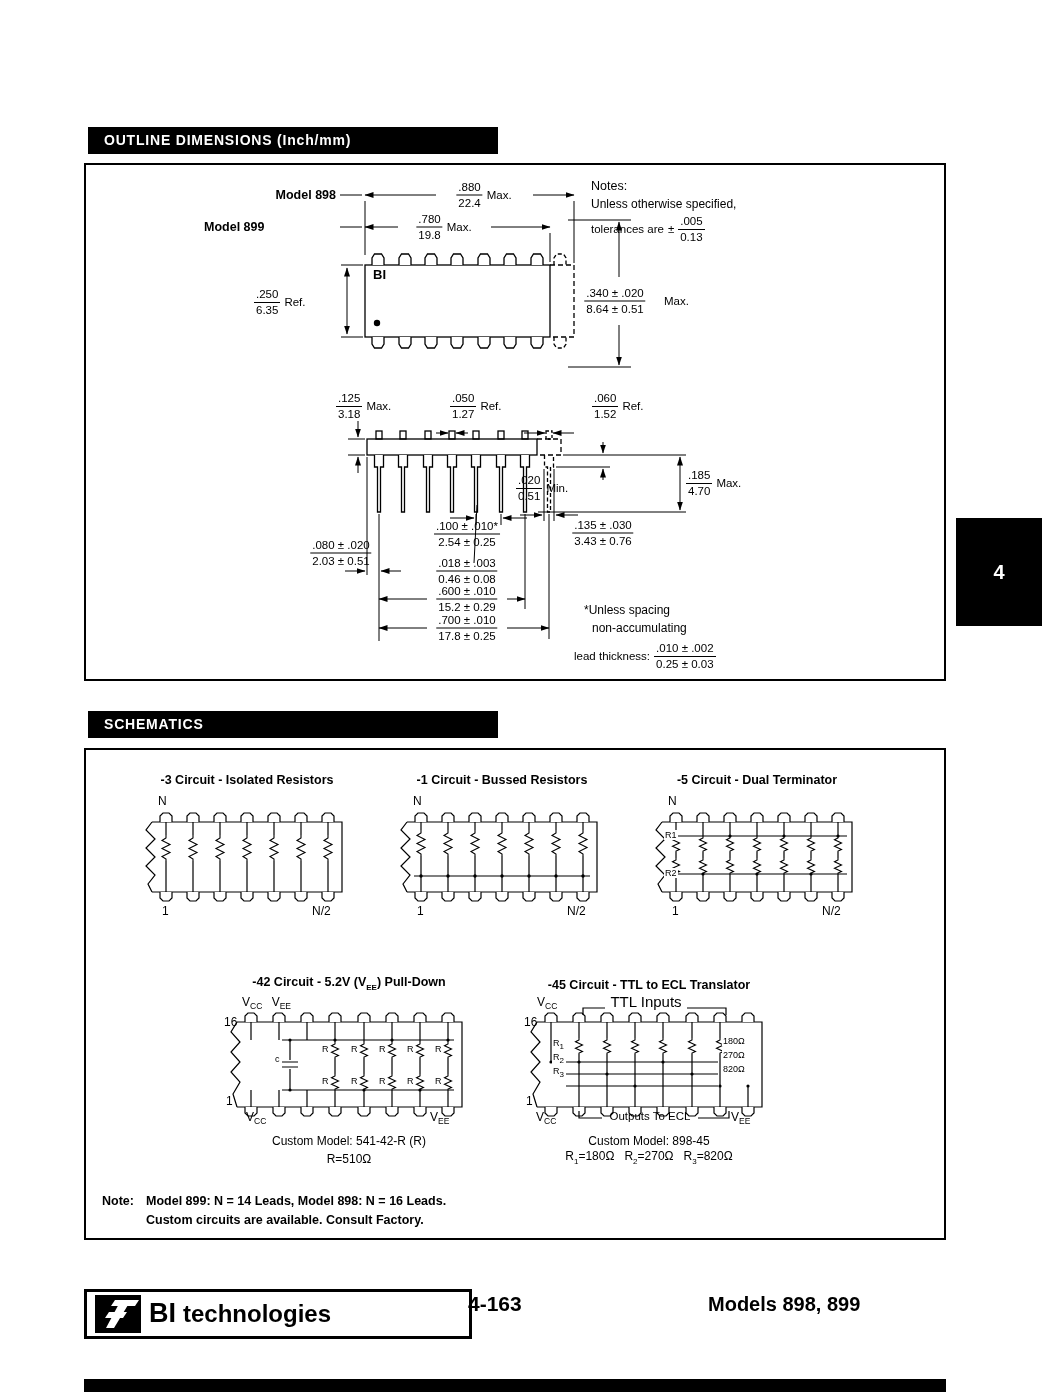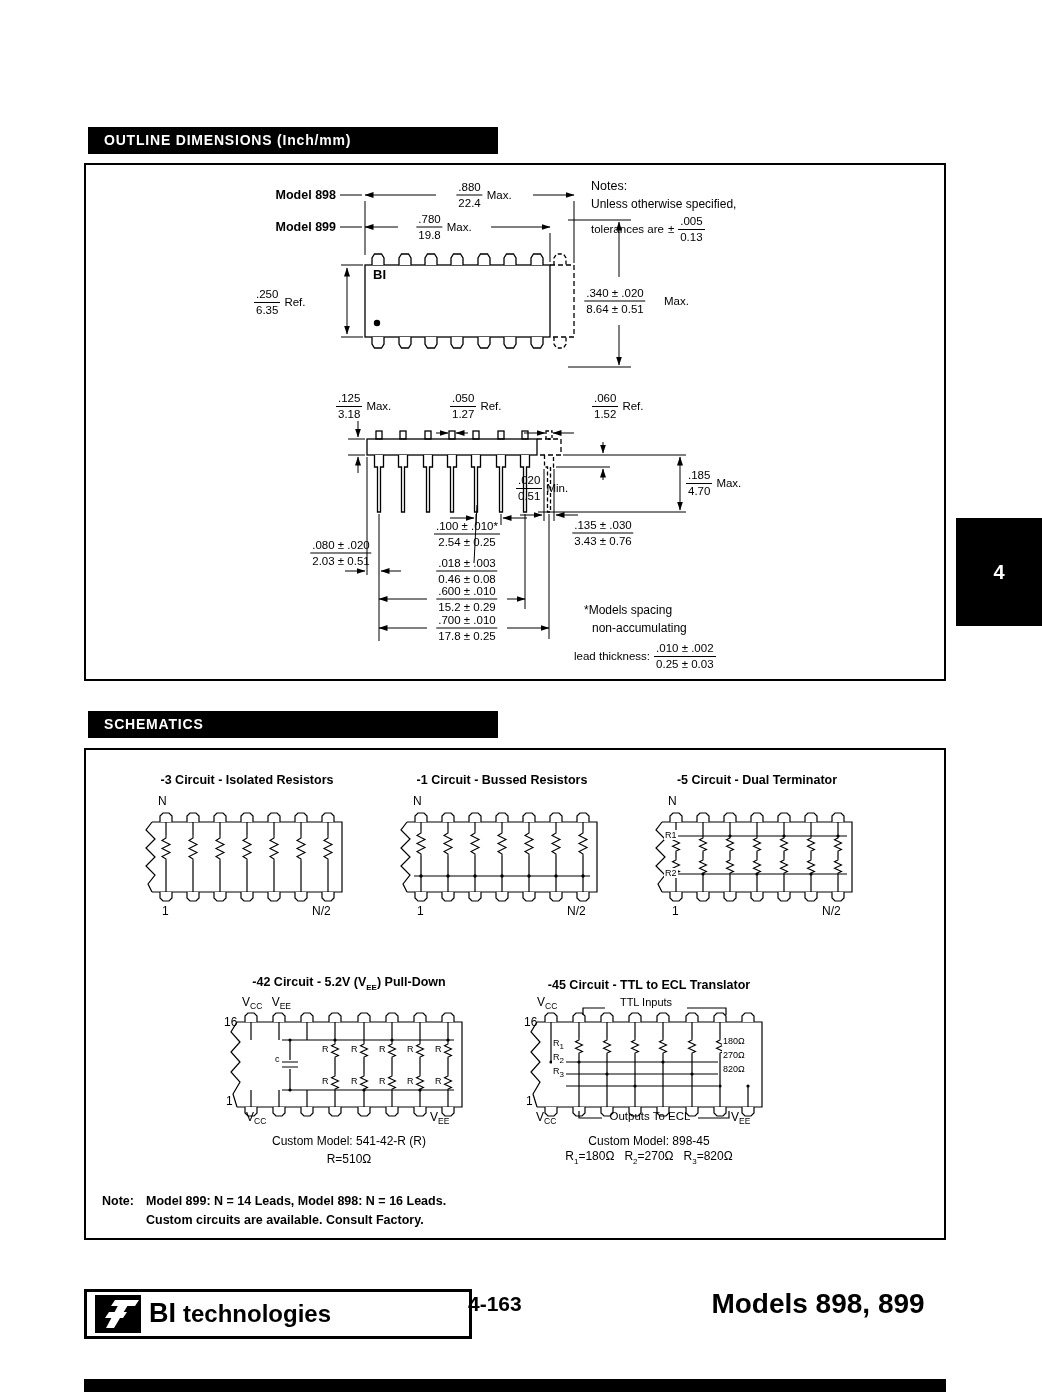--- a/index.html
+++ b/index.html
@@ -142,21 +142,21 @@
       <path d="M259 406H279" marker-end="url(#ar)"></path>
         <path d="M315 406H295" marker-end="url(#ar)"></path>
       <path d="M458 304V356"></path>
         <path d="M468 304V356"></path>
       <path d="M434 350H456" marker-end="url(#ar)"></path>
         <path d="M492 350H470" marker-end="url(#ar)"></path>
     </g>
   </svg>
 
   <div class="lbl b" style="left:118px;top:23px;width:132px;text-align:right;font-size:12.5px">Model 898</div>
-  <div class="lbl b" style="left:118px;top:55px;width:132px;text-align:right;font-size:12.5px">Model 899</div>
+  <div class="lbl b" style="left:118px;top:55px;width:132px;text-align:left;font-size:12.5px">Model 899</div>
 
   <div class="dim ctr" style="left:398px;top:30px">
     <span class="frac">
         <span class="ftop">.880</span>
         <span class="fbot">22.4</span>
       </span>
     <span>Max.</span>
   </div>
   <div class="dim ctr" style="left:358px;top:62px">
     <span class="frac">
@@ -260,21 +260,21 @@
         <span class="fbot">2.03 ± 0.51</span>
       </span>
   </div>
   <div class="dim ctr" style="left:517px;top:368px">
     <span class="frac">
         <span class="ftop">.135 ± .030</span>
         <span class="fbot">3.43 ± 0.76</span>
       </span>
   </div>
 
-  <div class="lbl" style="left:498px;top:438px">*Models spacing</div>
+  <div class="lbl" style="left:498px;top:438px">*Unless spacing</div>
   <div class="lbl" style="left:506px;top:456px">non-accumulating</div>
   <div class="dim" style="left:488px;top:477px">
     <span>lead thickness:</span>
     <span class="frac">
         <span class="ftop">.010 ± .002</span>
         <span class="fbot">0.25 ± 0.03</span>
       </span>
   </div>
 </div>
 
@@ -533,21 +533,21 @@
   <div class="lbl sm" style="left:320px;top:326px">R</div>
   <div class="lbl sm" style="left:348px;top:326px">R</div>
   <div class="lbl sm" style="left:188px;top:304px">c</div>
   <div class="lbl" style="left:160px;top:360px"><span class="vl"><span>V</span><sub>CC</sub></span></div>
   <div class="lbl" style="left:344px;top:360px"><span class="vl"><span>V</span><sub>EE</sub></span></div>
   <div class="lbl ctr" style="left:263px;top:391px">Custom Model: 541-42-R (R)</div>
   <div class="lbl ctr" style="left:263px;top:409px">R=510Ω</div>
 
   <div class="lbl stitle ctr" style="left:563px;top:235px">-45 Circuit - TTL to ECL Translator</div>
   <div class="lbl" style="left:451px;top:245px"><span class="vl"><span>V</span><sub>CC</sub></span></div>
-  <div class="lbl ctr" style="left:560px;top:252px;font-size:11px">TTL Inputs</div>
+  <div class="lbl ctr" style="left:560px;top:252px;font-size:15px">TTL Inputs</div>
   <div class="lbl" style="left:438px;top:265px">16</div>
   <div class="lbl" style="left:440px;top:344px">1</div>
   <div class="lbl sm" style="left:466px;top:288px"><span>R</span><sub>1</sub></div>
   <div class="lbl sm" style="left:466px;top:302px"><span>R</span><sub>2</sub></div>
   <div class="lbl sm" style="left:466px;top:316px"><span>R</span><sub>3</sub></div>
   <div class="lbl sm" style="left:636px;top:286px">180Ω</div>
   <div class="lbl sm" style="left:636px;top:300px">270Ω</div>
   <div class="lbl sm" style="left:636px;top:314px">820Ω</div>
   <div class="lbl" style="left:450px;top:360px"><span class="vl"><span>V</span><sub>CC</sub></span></div>
   <div class="lbl ctr" style="left:564px;top:366px;font-size:11.5px">Outputs To ECL</div>
@@ -567,14 +567,14 @@
     <rect width="46" height="38" fill="#000"></rect>
     <path d="M26 5H36L19 33H11Z" fill="#fff"></path>
     <path d="M20 5H44L40 11H16Z" fill="#fff"></path>
     <path d="M14 17H32L28 23H10Z" fill="#fff"></path>
   </svg>
   <div class="abs" style="left:62px;top:6px">
     <span class="b i" style="font-size:27px">BI</span><span class="b i" style="font-size:24px;margin-left:7px">technologies</span>
   </div>
 </div>
 <div class="lbl b" style="left:468px;top:1297px;font-size:21px">4-163</div>
-<div class="lbl b" style="left:690px;top:1297px;width:256px;text-align:center;font-size:28px">Models 898, 899</div>
+<div class="lbl b" style="left:708px;top:1297px;width:256px;text-align:left;font-size:20px">Models 898, 899</div>
 <div class="abs" style="left:84px;top:1379px;width:862px;height:13px;background:#000"></div>
 
 </body></html>

